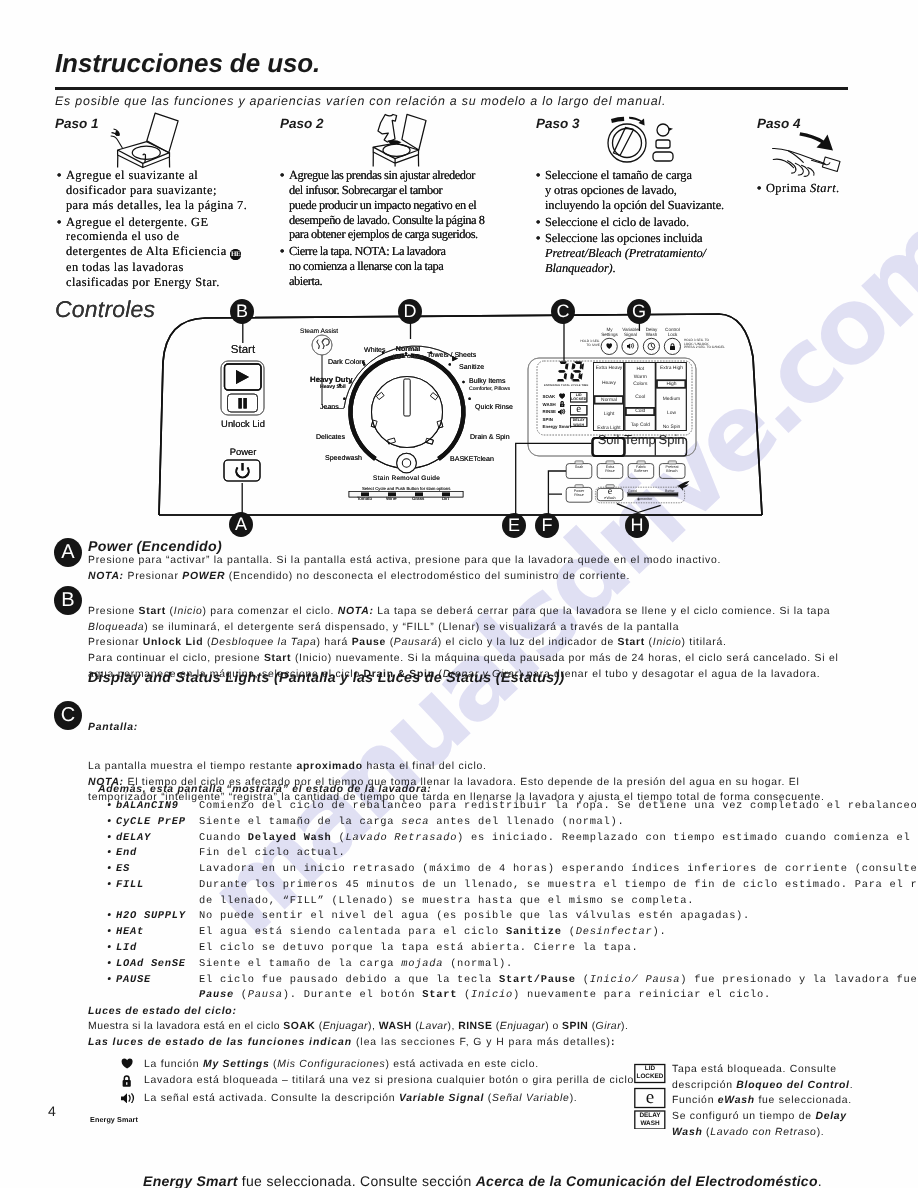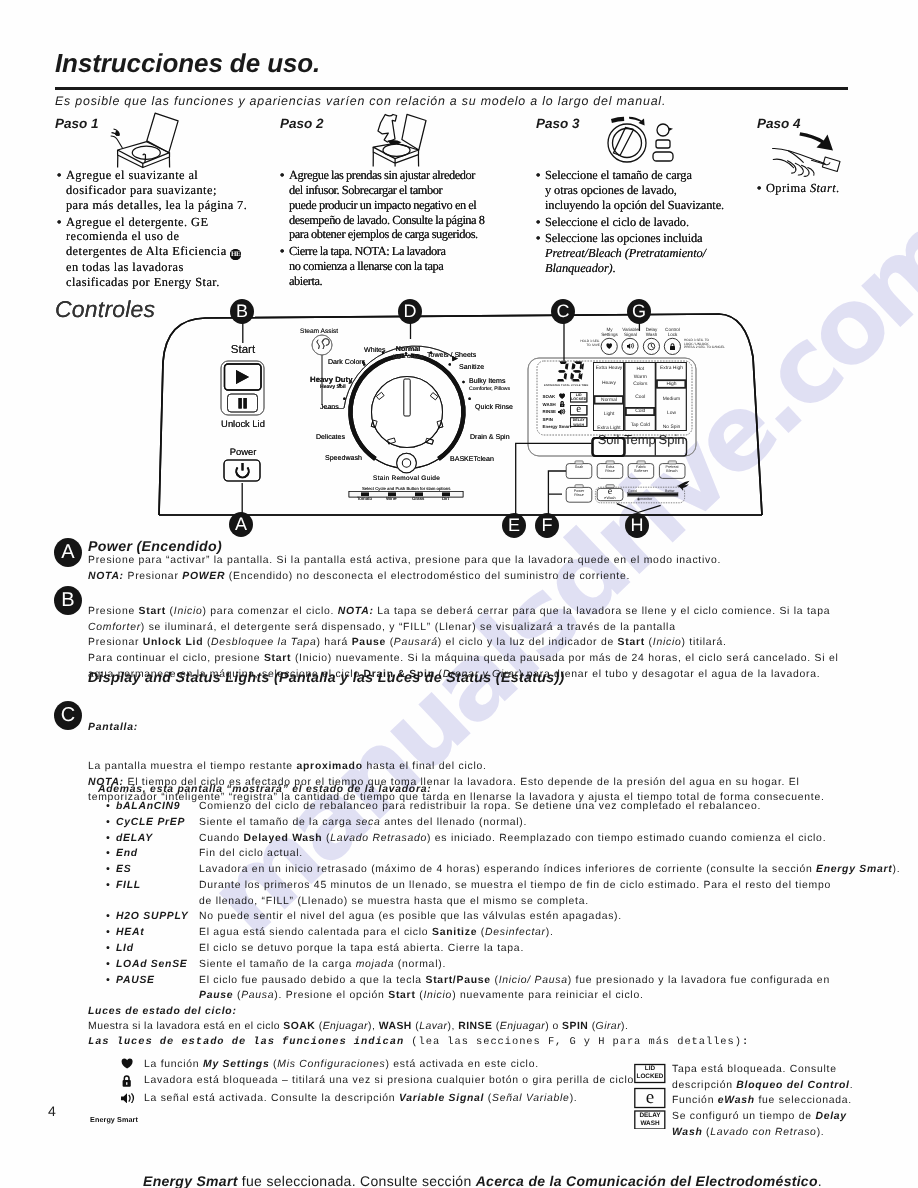--- a/index.html
+++ b/index.html
@@ -697,21 +697,21 @@
       </div>
       <div class="pa">
         <div class="ln2"><span class="bi">NOTA:</span><span> Presionar </span><span class="bi">POWER</span><span> (Encendido) no desconecta el electrodoméstico del suministro de corriente.</span></div>
       </div>
     </div>
 
   <div class="abs badge badge-lg" style="left:54px;top:586px;">B</div>
   <div class="abs sec-txt" style="left:88px;top:604px;width:740px;">
       <div class="pa">
         <div class="ln2"><span>Presione </span><span class="b">Start</span><span> (</span><span class="ital">Inicio</span><span>) para comenzar el ciclo. </span><span class="bi">NOTA:</span><span> La tapa se deberá cerrar para que la lavadora se llene y el ciclo comience. Si la tapa</span></div>
-        <div class="ln2"><span class="ital">Comforter</span><span>) se iluminará, el detergente será dispensado, y “FILL” (Llenar) se visualizará a través de la pantalla</span></div>
+        <div class="ln2"><span class="ital">Bloqueada</span><span>) se iluminará, el detergente será dispensado, y “FILL” (Llenar) se visualizará a través de la pantalla</span></div>
       </div>
       <div class="pa">
         <div class="ln2"><span>Presionar </span><span class="b">Unlock Lid</span><span> (</span><span class="ital">Desbloquee la Tapa</span><span>) hará </span><span class="b">Pause</span><span> (</span><span class="ital">Pausará</span><span>) el ciclo y la luz del indicador de </span><span class="b">Start</span><span> (</span><span class="ital">Inicio</span><span>) titilará.</span></div>
       </div>
       <div class="pa">
         <div class="ln2"><span>Para continuar el ciclo, presione </span><span class="b">Start</span><span> (Inicio) nuevamente. Si la máquina queda pausada por más de 24 horas, el ciclo será cancelado. Si el</span></div>
         <div class="ln2"><span>agua permanece en la máquina, seleccione el ciclo </span><span class="b">Drain &amp; Spin</span><span> (</span><span class="ital">Drenar y Girar</span><span>) para drenar el tubo y desagotar el agua de la lavadora.</span></div>
       </div>
     </div>
 
@@ -721,21 +721,21 @@
   <div class="abs sec-txt" style="left:88px;top:735px;width:770px;margin-top:24px;">
       <div class="pa">
         <div class="ln2"><span>La pantalla muestra el tiempo restante </span><span class="b">aproximado</span><span> hasta el final del ciclo.</span></div>
       </div>
       <div class="pa">
         <div class="ln2"><span class="bi">NOTA:</span><span> El tiempo del ciclo es afectado por el tiempo que toma llenar la lavadora. Esto depende de la presión del agua en su hogar. El</span></div>
         <div class="ln2"><span>temporizador “inteligente” “registra” la cantidad de tiempo que tarda en llenarse la lavadora y ajusta el tiempo total de forma consecuente.</span></div>
       </div>
     </div>
   <div class="abs sec-txt bi" style="left:88px;top:782px;margin-left:10px;">Además, esta pantalla “mostrará” el estado de la lavadora:</div>
-  <div class="abs" id="display-terms" style="left:106px;top:799px;width:790px;">
+  <div class="abs" id="display-terms" style="left:106px;top:799px;width:790px;font-family:Liberation Mono, monospace;">
       <div class="trow">
         <div class="tterm">bALAnCIN9</div>
         <div class="tdesc">
           <div class="ln2"><span>Comienzo del ciclo de rebalanceo para redistribuir la ropa. Se detiene una vez completado el rebalanceo.</span></div>
         </div>
       </div>
       <div class="trow">
         <div class="tterm">CyCLE PrEP</div>
         <div class="tdesc">
           <div class="ln2"><span>Siente el tamaño de la carga </span><span class="ital">seca</span><span> antes del llenado (normal).</span></div>
@@ -787,28 +787,28 @@
       <div class="trow">
         <div class="tterm">LOAd SenSE</div>
         <div class="tdesc">
           <div class="ln2"><span>Siente el tamaño de la carga </span><span class="ital">mojada</span><span> (normal).</span></div>
         </div>
       </div>
       <div class="trow">
         <div class="tterm">PAUSE</div>
         <div class="tdesc">
           <div class="ln2"><span>El ciclo fue pausado debido a que la tecla </span><span class="b">Start/Pause</span><span> (</span><span class="ital">Inicio/ Pausa</span><span>) fue presionado y la lavadora fue configurada en</span></div>
-          <div class="ln2"><span class="bi">Pause</span><span> (</span><span class="ital">Pausa</span><span>). Presione el opción </span><span class="b">Start</span><span> (</span><span class="ital">Inicio</span><span>) nuevamente para reiniciar el ciclo.</span></div>
+          <div class="ln2"><span class="bi">Pause</span><span> (</span><span class="ital">Pausa</span><span>). Durante el botón </span><span class="b">Start</span><span> (</span><span class="ital">Inicio</span><span>) nuevamente para reiniciar el ciclo.</span></div>
         </div>
       </div>
     </div>
 
   <div class="abs sec-txt bi" style="left:88px;top:1004px;">Luces de estado del ciclo:</div>
   <div class="abs sec-txt" style="left:88px;top:1019px;width:790px;white-space:nowrap;letter-spacing:0.48px;"><span>Muestra si la lavadora está en el ciclo </span><span class="b">SOAK</span><span> (</span><span class="ital">Enjuagar</span><span>), </span><span class="b">WASH</span><span> (</span><span class="ital">Lavar</span><span>), </span><span class="b">RINSE</span><span> (</span><span class="ital">Enjuagar</span><span>) o </span><span class="b">SPIN</span><span> (</span><span class="ital">Girar</span><span>).</span></div>
-  <div class="abs sec-txt" style="left:88px;top:1035px;width:790px;white-space:nowrap;letter-spacing:0.95px;font-family:Liberation Mono, monospace;"><span class="bi">Las luces de estado de las funciones indican</span><span> (lea las secciones F, G y H para más detalles)</span><span class="b">:</span></div>
+  <div class="abs sec-txt" style="left:88px;top:1035px;width:790px;white-space:nowrap;letter-spacing:0.95px;"><span class="bi">Las luces de estado de las funciones indican</span><span> (lea las secciones F, G y H para más detalles)</span><span class="b">:</span></div>
 
   <svg class="abs" style="left:118px;top:1057px;" width="26" height="46" viewBox="0 0 26 46">
     <path d="M3.6 4.6 q0 -3.1 2.9 -3.1 q1.9 0 2.6 1.7 q0.7 -1.7 2.6 -1.7 q2.9 0 2.9 3.1 q0 3.9 -5.5 7 q-5.5 -3.1 -5.5 -7 Z" fill="#111"></path>
     <g>
         <path d="M5.6 21.3 a3.1 3.1 0 0 1 6.2 0 v2.3 h-1.6 v-2.3 a1.55 1.55 0 0 0 -3.1 0 v2.3 h-1.5 Z" fill="#111"></path>
       <rect x="4.6" y="23.1" width="8.2" height="6.6" rx="1" fill="#111"></rect>
       <rect x="8.1" y="25.2" width="1.3" height="2.6" fill="#fff"></rect>
       </g>
     <g>
         <path d="M3 39.4 h2.6 l3.4 -3.1 v10.1 l-3.4 -3.1 H3 Z" fill="#111"></path>

